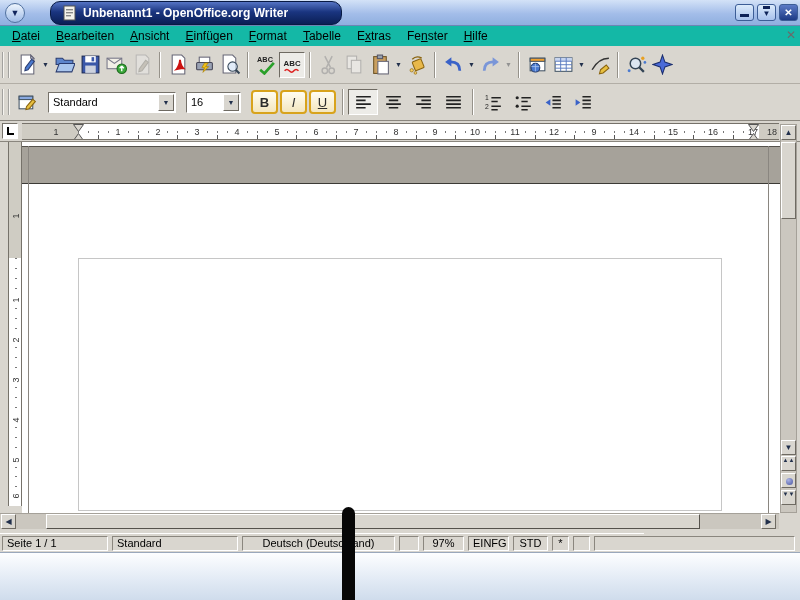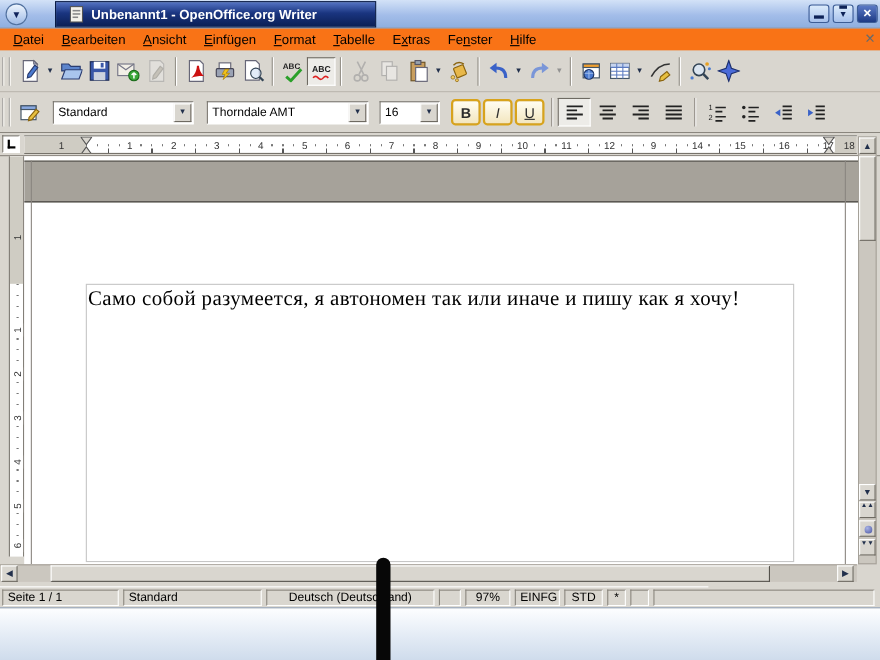--- a/index.html
+++ b/index.html
@@ -2,28 +2,28 @@
 <html><head>
 <meta charset="utf-8">
 <style>
 *{margin:0;padding:0;box-sizing:border-box;font-family:"Liberation Sans",sans-serif;}
 html,body{width:800px;height:600px;overflow:hidden;}
 #screen{position:relative;width:800px;height:600px;background:#d9d6cf;font-size:12px;color:#000;}
 .abs{position:absolute;}
 
 #titlebar{left:0;top:0;width:800px;height:26px;background:linear-gradient(180deg,#d3e2f7,#a3bde9 55%,#8fafdf);border-bottom:1px solid #6c86b4;}
 #sysmenu{left:5px;top:3px;width:20px;height:20px;border-radius:50%;background:linear-gradient(180deg,#eef5fd,#9fbbe7);border:1px solid #51719f;text-align:center;line-height:18px;font-size:9px;color:#10245c;}
-#titlepill{left:50px;top:1px;width:292px;height:24px;border-radius:0;background:linear-gradient(180deg,#5574c4,#1a3580 45%,#0b1f55);border:1px solid #081a44;display:flex;align-items:center;padding-left:12px;gap:6px;}
+#titlepill{left:50px;top:1px;width:292px;height:24px;border-radius:10px;background:linear-gradient(180deg,#5574c4,#1a3580 45%,#0b1f55);border:1px solid #081a44;display:flex;align-items:center;padding-left:12px;gap:6px;}
 #titletext{color:#fff;font-weight:bold;font-size:12px;white-space:nowrap;}
 .winbtn{top:4px;width:19px;height:17px;border-radius:3px;border:1px solid #3c5d96;text-align:center;line-height:15px;font-size:10px;color:#0d2257;background:linear-gradient(180deg,#dcebfb,#a7c1ec);}
 #btn-close{background:linear-gradient(180deg,#5b7ac6,#1d3a85);color:#fff;font-weight:bold;}
 .minbar{display:inline-block;width:9px;height:3px;background:#0d2257;vertical-align:bottom;margin-bottom:3px;}
 .shadeglyph{display:inline-block;border-top:3px solid #0d2257;padding-top:1px;font-size:8px;line-height:8px;}
 
-#menubar{left:0;top:26px;width:800px;height:20px;background:#f97316;display:flex;align-items:flex-start;padding-left:4px;}
+#menubar{left:0;top:26px;width:800px;height:20px;background:#14b8a6;display:flex;align-items:flex-start;padding-left:4px;}
 .menuitem{padding:0 8px;line-height:20px;white-space:nowrap;}
 .accel{text-decoration:underline;}
 #doc-close{right:4px;top:28px;color:#6a6a6a;font-size:12px;line-height:14px;}
 
 .toolbar{left:0;width:800px;background:#d9d6cf;display:flex;align-items:center;border-bottom:1px solid #b2aea6;}
 #toolbar-std{top:46px;height:38px;}
 #toolbar-fmt{top:84px;height:37px;border-bottom:1px solid #8a867e;}
 .handle{width:8px;height:26px;margin:0 4px 0 2px;border-left:2px groove #f6f4f0;border-right:2px groove #f6f4f0;}
 .tbtn{width:26px;height:26px;display:flex;align-items:center;justify-content:center;flex:none;}
 .tbtn svg{width:21px;height:21px;}
@@ -275,24 +275,20 @@
     <div class="handle"></div>
     <div class="tbtn">
         <svg viewBox="0 0 20 20">
           <rect x="2" y="4" width="13" height="12" fill="#fff" stroke="#456"></rect>
           <rect x="2" y="4" width="13" height="3.2" fill="#88a8e0" stroke="#456"></rect>
           <path d="M9 14l6-7 2.5 2-6 7-3 .8z" fill="#e8c040" stroke="#8a6410"></path>
         </svg>
       </div>
     <div class="combo" style="width:128px;margin-left:8px;">
       <span class="val">Standard</span>
-      <span class="cbtn">▼</span>
-    </div>
-    <div class="combo" style="width:147px;margin-left:12px;">
-      <span class="val">Thorndale AMT</span>
       <span class="cbtn">▼</span>
     </div>
     <div class="combo" style="width:55px;margin-left:10px;margin-right:10px;">
       <span class="val">16</span>
       <span class="cbtn">▼</span>
     </div>
     <div class="fbtn" style="font-weight:bold;">
         <span>B</span>
       </div>
     <div class="fbtn" style="font-style:italic;font-family:'Liberation Serif',serif;">
@@ -401,21 +397,20 @@
     <span class="vnum" style="top:272px;">4</span>
     <span class="vnum" style="top:312px;">5</span>
     <span class="vnum" style="top:348px;">6</span>
   </div>
 
   <div class="abs" id="docview">
     <div id="topband"></div>
     <div class="pageedge" style="left:6px;"></div>
     <div class="pageedge" style="left:746px;"></div>
     <div id="textbound"></div>
-    <div id="doctext">Само собой разумеется, я автономен так или иначе и пишу как я хочу!</div>
   </div>
 
   <div class="abs" id="vscroll">
     <div class="sbtn" style="top:0;">▲</div>
     <div id="vthumb"></div>
     <div class="sbtn" style="top:315px;">▼</div>
     <div class="sbtn" style="top:331px;">
         <small>▲▲</small>
       </div>
     <div id="navdot">

